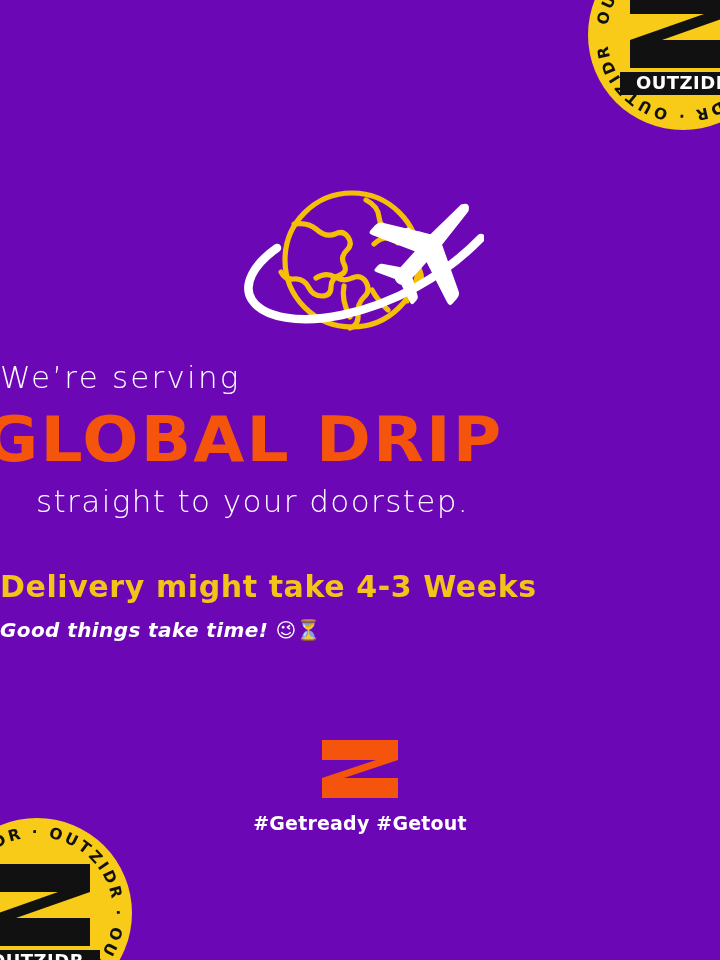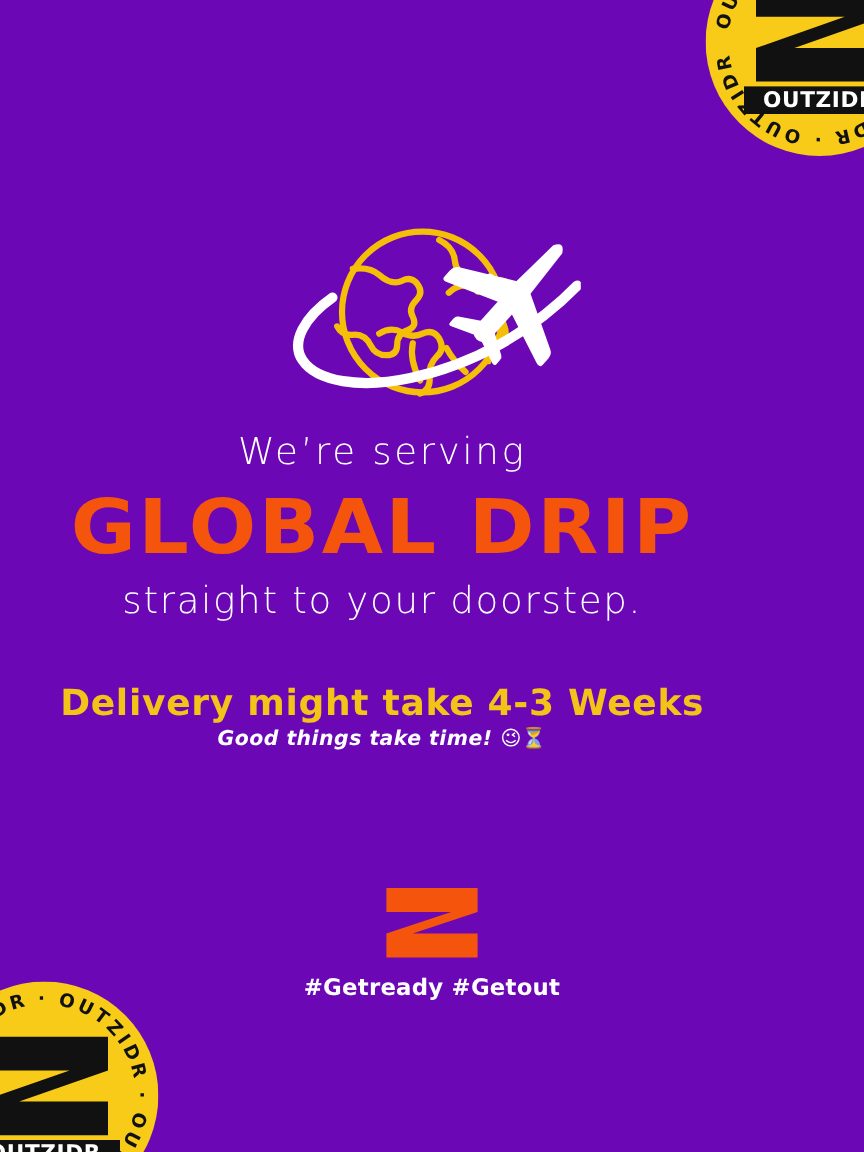--- a/index.html
+++ b/index.html
@@ -28,21 +28,20 @@
     position:absolute;
     left:238px; top:180px;
     width:246px; height:162px;
   }
 
   
   #content {
     position:absolute;
     left:0; top:358px;
     width:637px;
-    text-align:center;
   }
   #serving-line {
     font-family:"DejaVu Sans", sans-serif;
     font-weight:300;
     font-size:31px;
     letter-spacing:2.2px;
     color:#FFFFFF;
     line-height:1.25;
   }
   #headline {
@@ -56,37 +55,39 @@
     transform:scaleX(1.05);
   }
   #doorstep-line {
     font-family:"DejaVu Sans", sans-serif;
     font-weight:300;
     font-size:31px;
     letter-spacing:1.4px;
     color:#FFFFFF;
     line-height:1.3;
     margin-top:6px;
+    padding-left:36px;
   }
   #delivery-line {
     font-family:"DejaVu Sans", sans-serif;
     font-weight:bold;
     font-size:30px;
     letter-spacing:0.6px;
     color:#F3C318;
     margin-top:47px;
     line-height:1.2;
   }
   #tagline {
     font-family:"DejaVu Sans", sans-serif;
     font-weight:bold;
     font-style:italic;
-    font-size:17px;
+    font-size:20px;
     letter-spacing:0.4px;
     color:#FFFFFF;
+    margin-top:13px;
   }
   #tagline .emoji { font-style:normal; letter-spacing:0; }
 
   
   #footer {
     position:absolute;
     left:0; bottom:126px;
     width:720px;
     text-align:center;
   }

